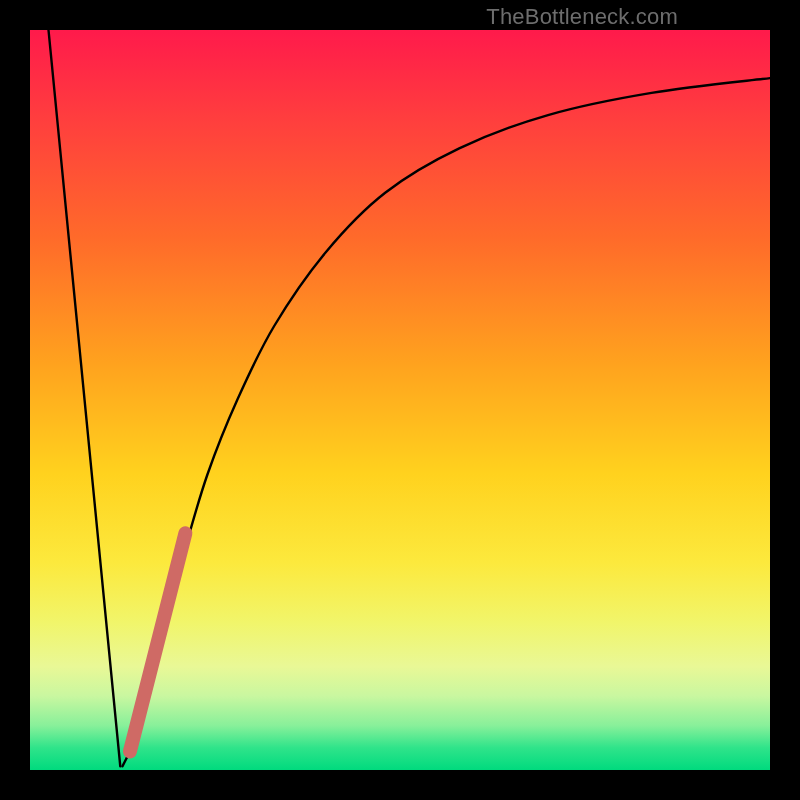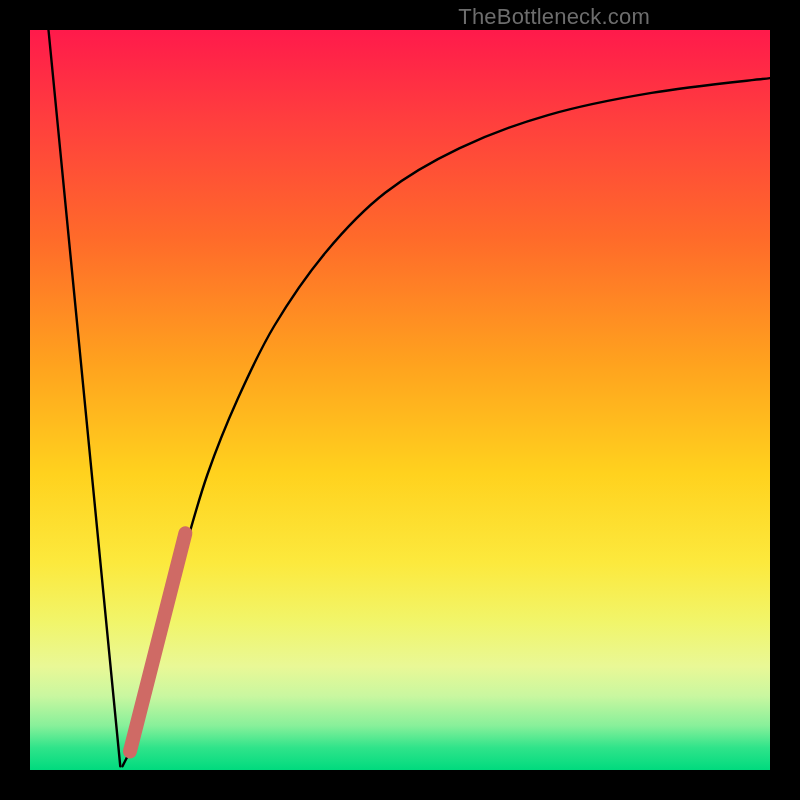--- a/index.html
+++ b/index.html
@@ -11,20 +11,21 @@
     overflow: hidden;
     font-family: Arial, Helvetica, sans-serif;
   }
   .frame {
     position: absolute;
     left: 0;
     top: 0;
     width: 668px;
     height: 800px;
     background: #000;
+    padding-left: 28px;
   }
   .plot {
     position: absolute;
     left: 30px;
     top: 30px;
     width: 740px;
     height: 740px;
     background: linear-gradient(
       to bottom,
       #ff1a4b 0%,

